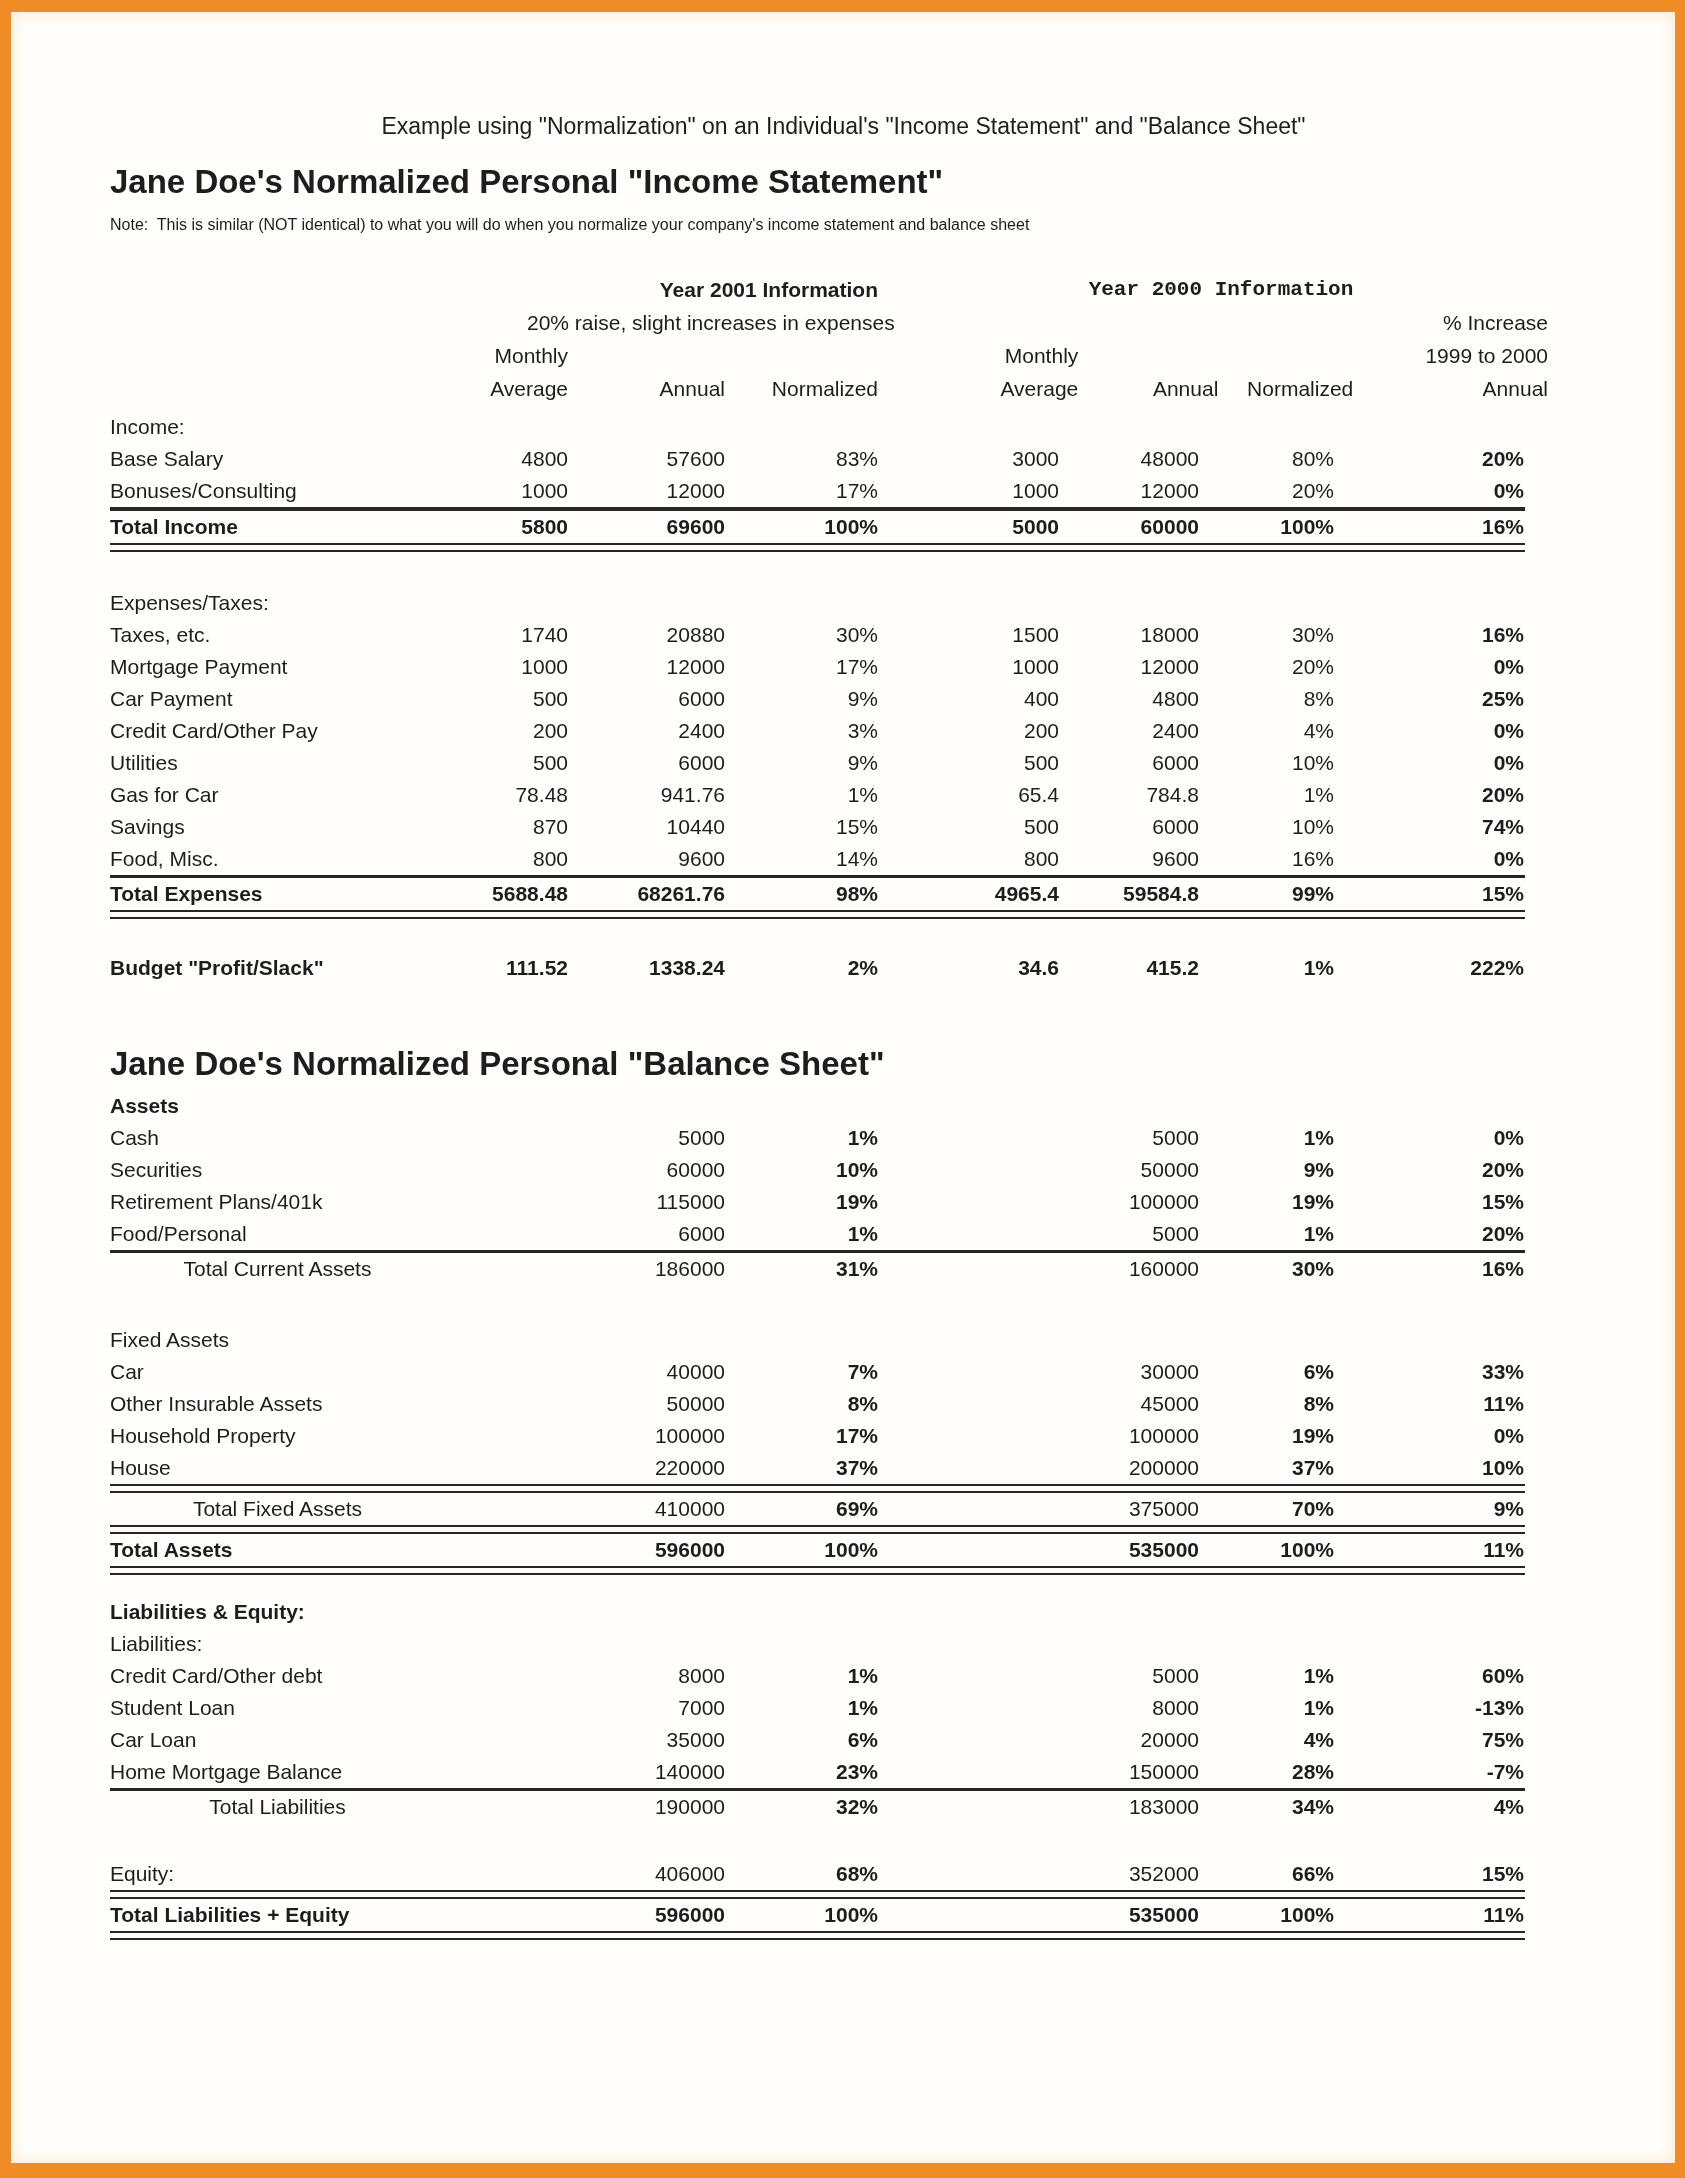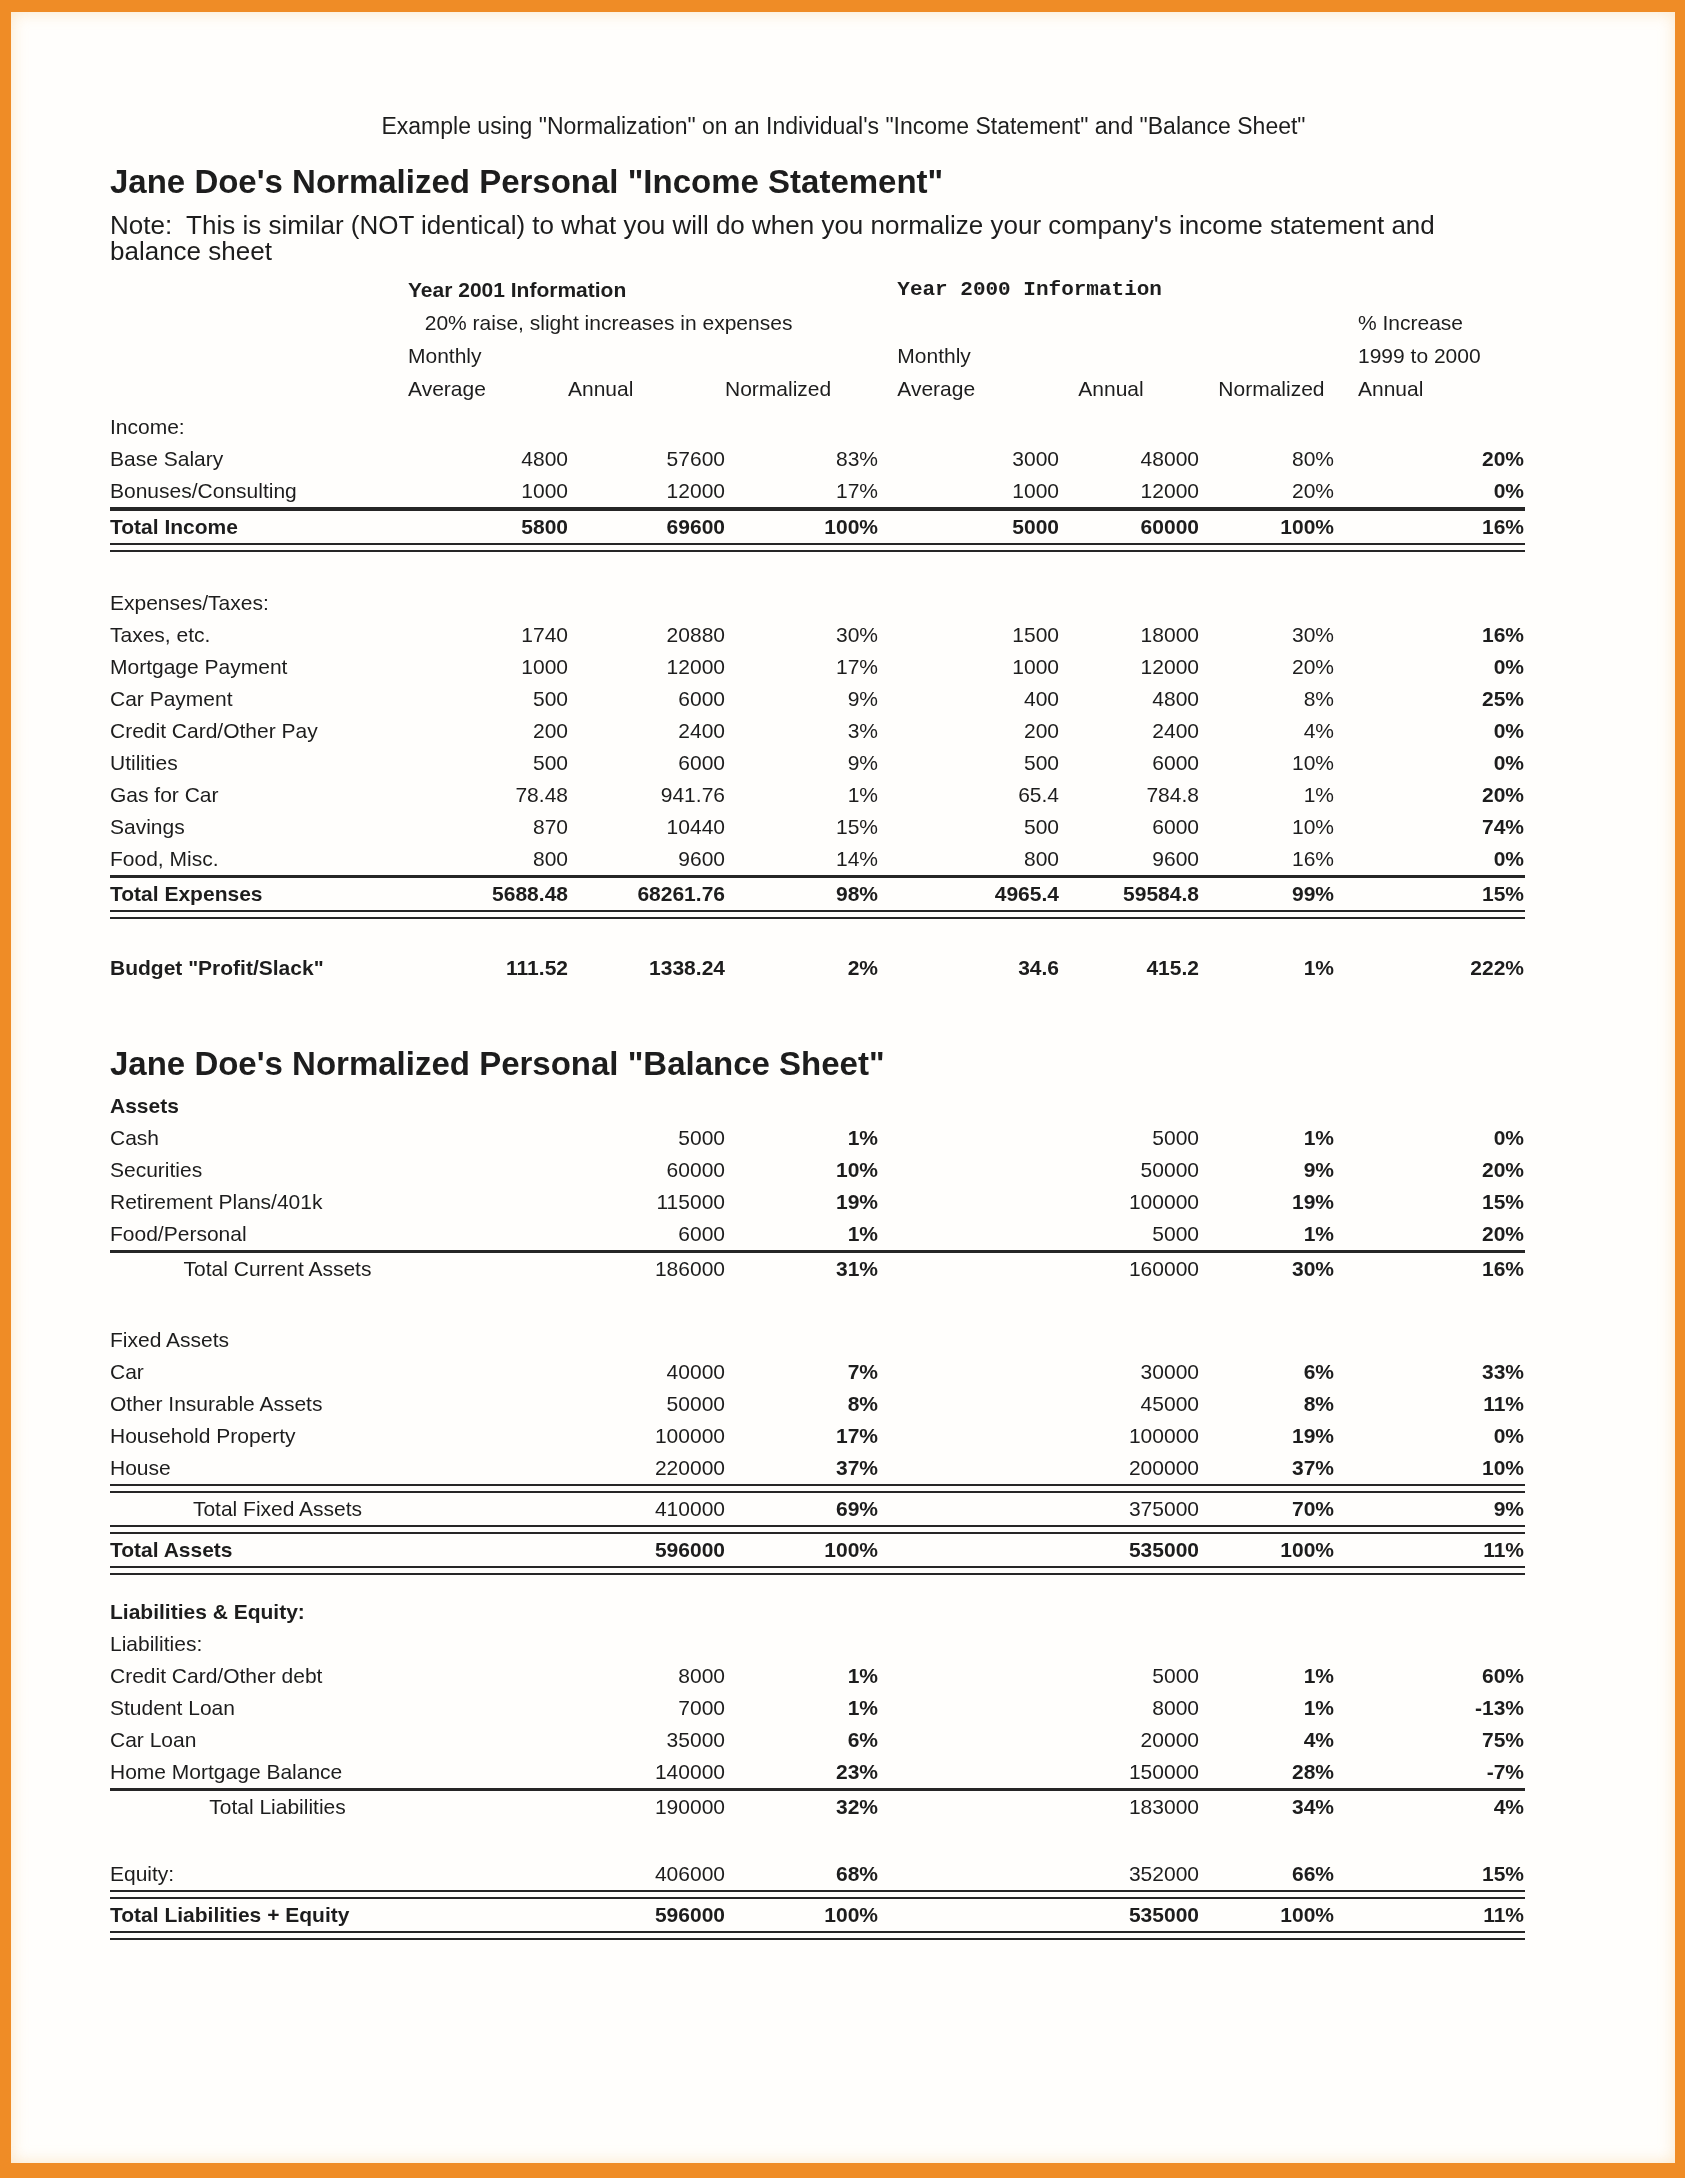--- a/index.html
+++ b/index.html
@@ -20,32 +20,32 @@
     margin-top:98px; height:32px; line-height:32px;
     font-size:23px; text-align:center; transform:translateX(26px);
     white-space:nowrap;
   }
   .doc-title {
     margin-top:17.6px; height:44px; line-height:44px;
     font-size:33px; font-weight:bold; white-space:nowrap;
   }
   .doc-note {
     margin-top:8.8px; height:26px; line-height:26px;
-    font-size:26px; white-space:pre-wrap;
+    font-size:16px; white-space:pre-wrap;
   }
   .thead { margin-top:35px; }
   .g { display:grid; grid-template-columns:298px 160px 157px 153px 181px 140px 135px 190px; }
   .hrow { height:33px; line-height:33px; font-size:21px; }
   .row  { height:32px; line-height:32px; font-size:21px; }
   .title-row { height:53px; line-height:53px; font-size:33px; font-weight:bold; white-space:nowrap; }
   .label { text-align:left; white-space:nowrap; }
   .num   { text-align:right; white-space:nowrap; }
   .b { font-weight:bold; }
   .indent { padding-left:37px;text-align:center; }
-  .center { text-align:left; }
+  .center { text-align:right; }
   .span2001 { grid-column:2/5; }
   .span2000 { grid-column:5/8;font-family:Liberation Mono, monospace; }
   .col-pct  { grid-column:8/9; }
   .nudge-a { transform:translateX(19.3px); }
   .nudge-b { transform:translateX(16.7px); }
   .nudge-c { transform:translateX(24px); }
   .rule { width:100%; }
   .rule.single { height:3.5px; background:#262626; }
   .rule.double { height:8.8px; border-top:2.6px solid #262626; border-bottom:2.6px solid #262626; box-sizing:border-box; }
   .tbody { margin-top:6px; }

